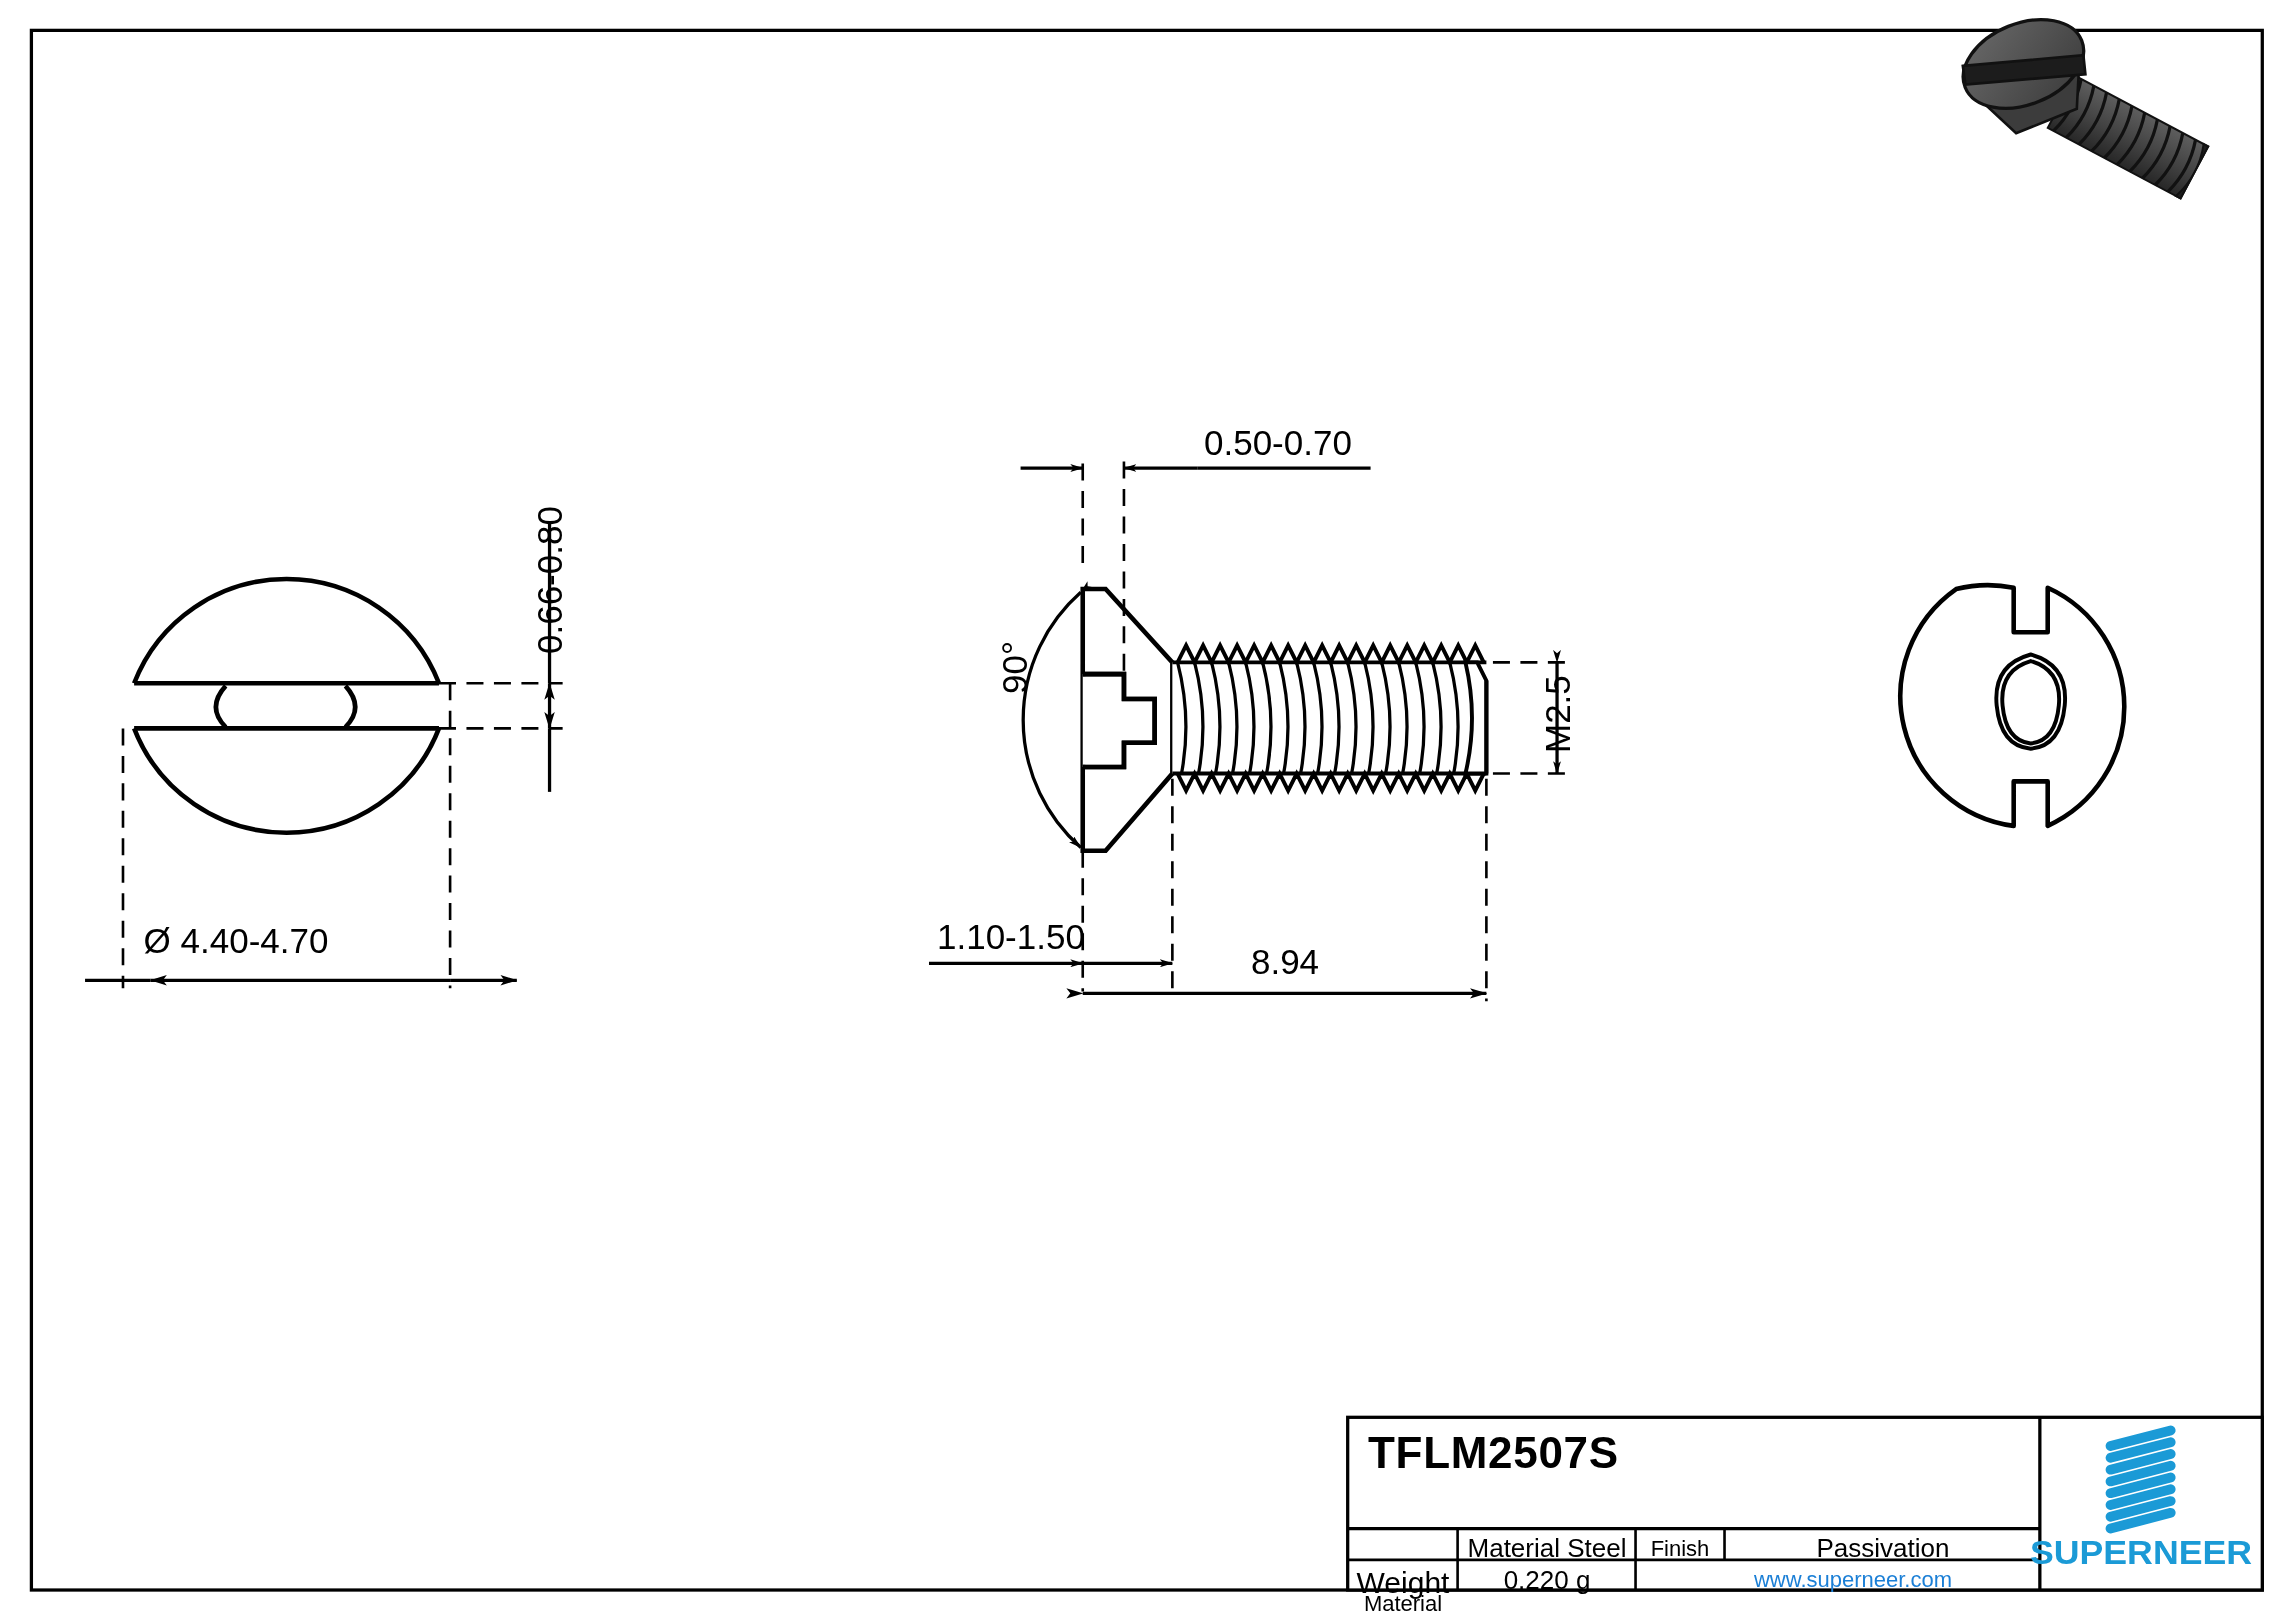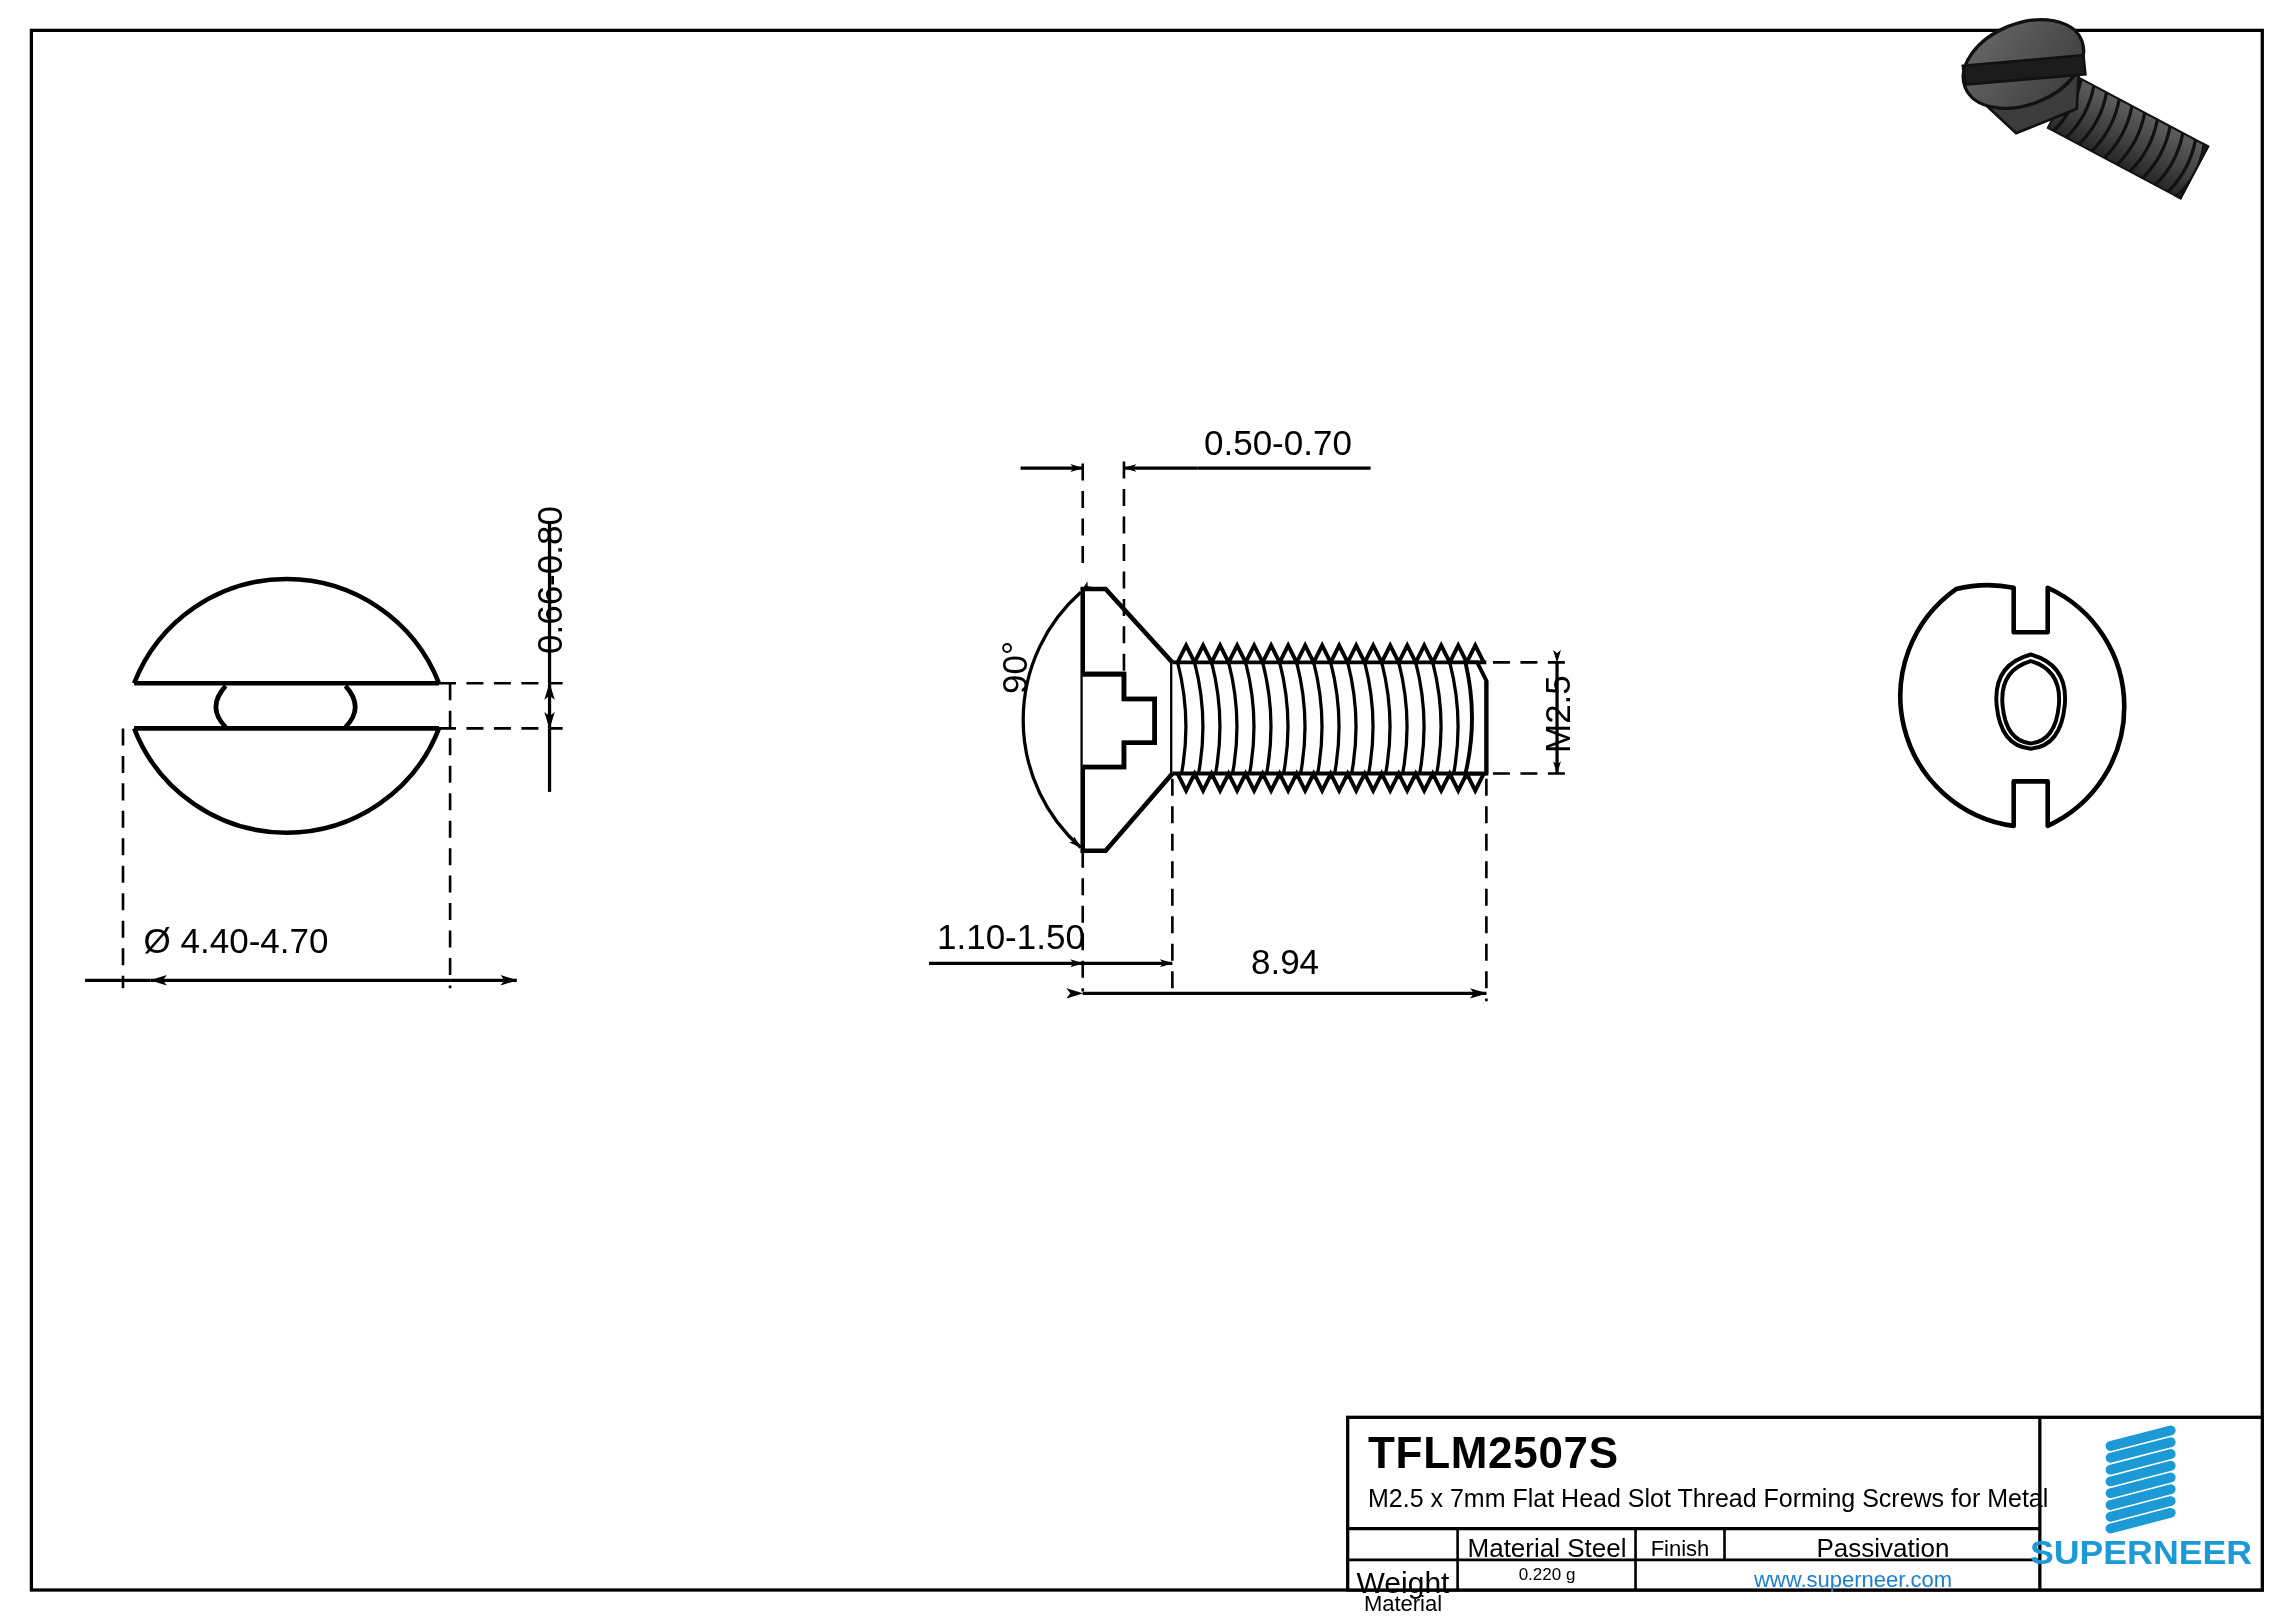--- a/index.html
+++ b/index.html
@@ -212,28 +212,27 @@
   <div class="tb-text" style="left:995px;top:694px;font-size:35px;white-space:nowrap;transform:rotate(-90deg);transform-origin:0 0;">90°</div>
 
   <div class="tb-text" style="left:937px;top:917px;font-size:35px;white-space:nowrap;">1.10-1.50</div>
 
   <div class="tb-text" style="left:1285px;top:942px;font-size:35px;white-space:nowrap;transform:translateX(-50%);">8.94</div>
 
   <div class="tb-text" style="left:1538px;top:753px;font-size:35px;white-space:nowrap;transform:rotate(-90deg);transform-origin:0 0;">M2.5</div>
 
   <div class="tb-text" style="left:1368px;top:1428px;font-size:44px;font-weight:bold;letter-spacing:0.7px;text-align:center;">TFLM2507S</div>
 
-  <div class="tb-text" style="left:1368px;top:1484px;font-size:25px;">M2.5 x 7mm Flat Head Slot Thread Forming Screws for Metal</div>
 
   <div class="tb-text" style="left:1403px;top:1591px;font-size:22px;transform:translateX(-50%);">Material</div>
   <div class="tb-text" style="left:1547px;top:1533px;font-size:26px;transform:translateX(-50%);">Material Steel</div>
   <div class="tb-text" style="left:1680px;top:1536px;font-size:22px;transform:translateX(-50%);">Finish</div>
   <div class="tb-text" style="left:1883px;top:1533px;font-size:26px;transform:translateX(-50%);">Passivation</div>
 
   <div class="tb-text" style="left:1403px;top:1566px;font-size:30px;transform:translateX(-50%);">Weight</div>
-  <div class="tb-text" style="left:1547px;top:1565px;font-size:17px;transform:translateX(-50%);">0.220 g</div>
+  <div class="tb-text" style="left:1547px;top:1565px;font-size:26px;transform:translateX(-50%);">0.220 g</div>
 
   <a class="tb-text" href="#" style="left:1837px;top:1567px;font-size:22px;transform:translateX(-50%);color:#1b7fd6;text-decoration:none;margin-left:16px;">www.superneer.com</a>
 
   <div class="tb-text" style="left:2141px;top:1533px;font-size:34px;font-weight:bold;color:#1b9ad6;letter-spacing:0px;transform:translateX(-50%) scaleX(1.05);white-space:nowrap;">SUPERNEER</div>
 
 </div>
 
 
 </body></html>

